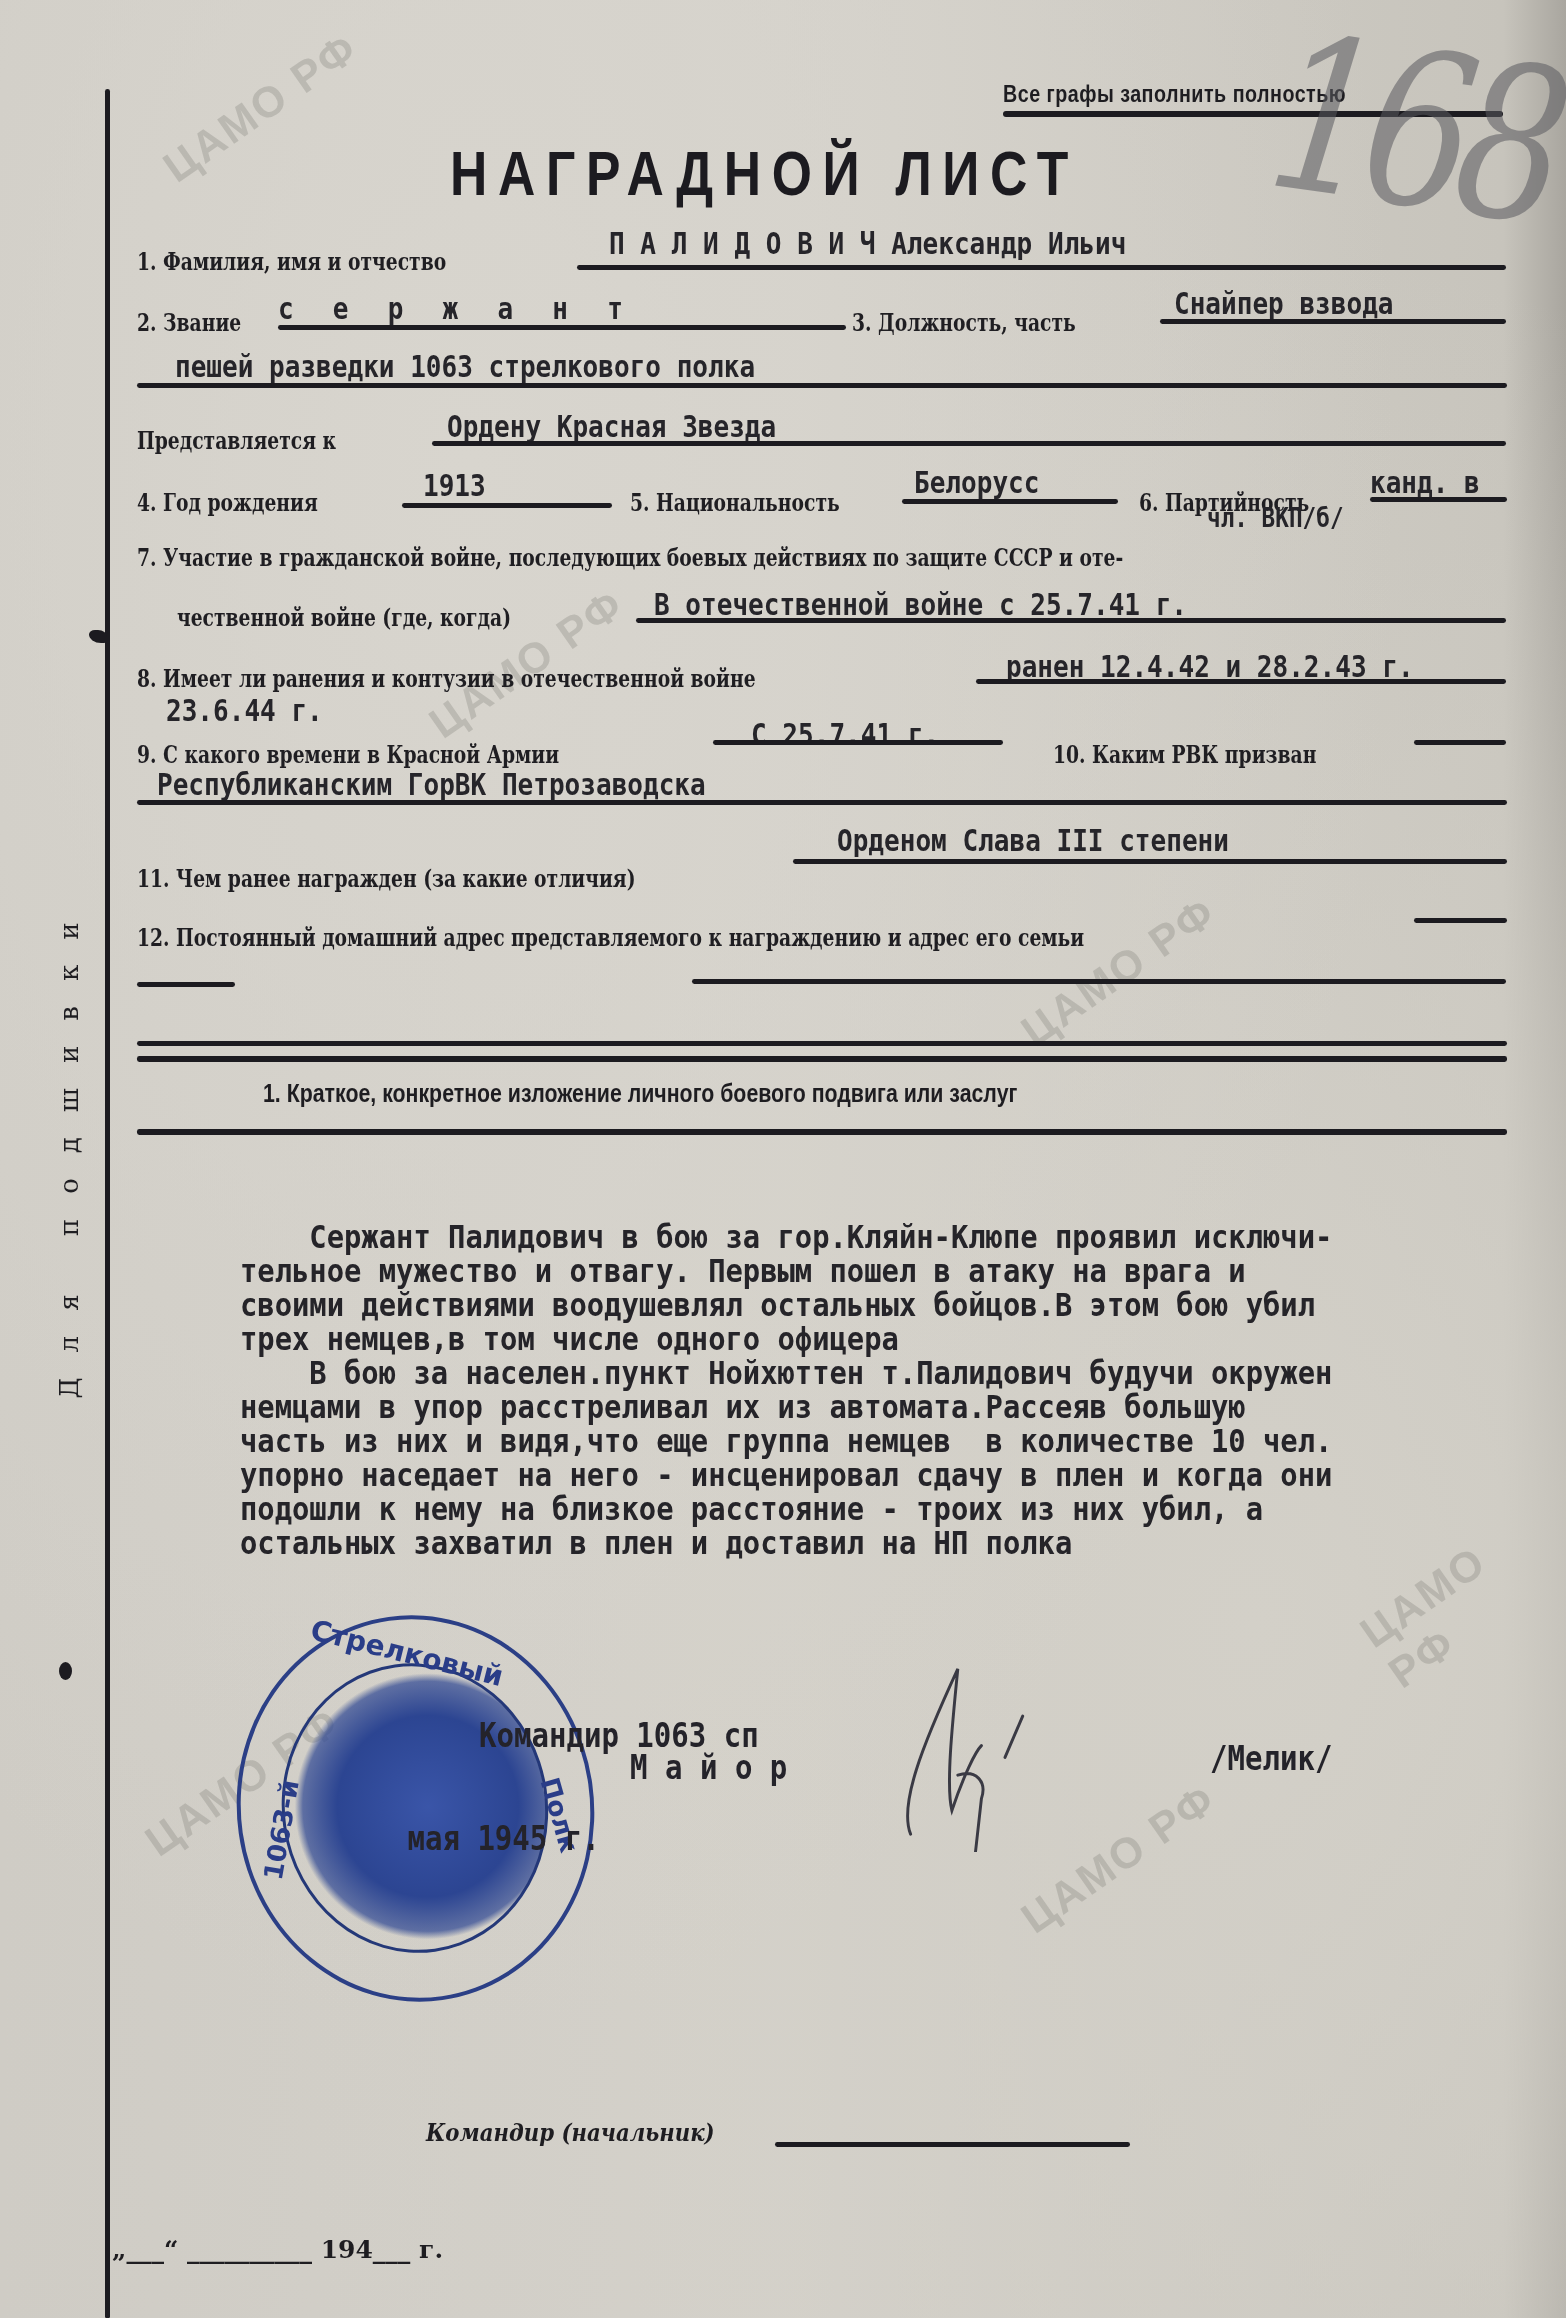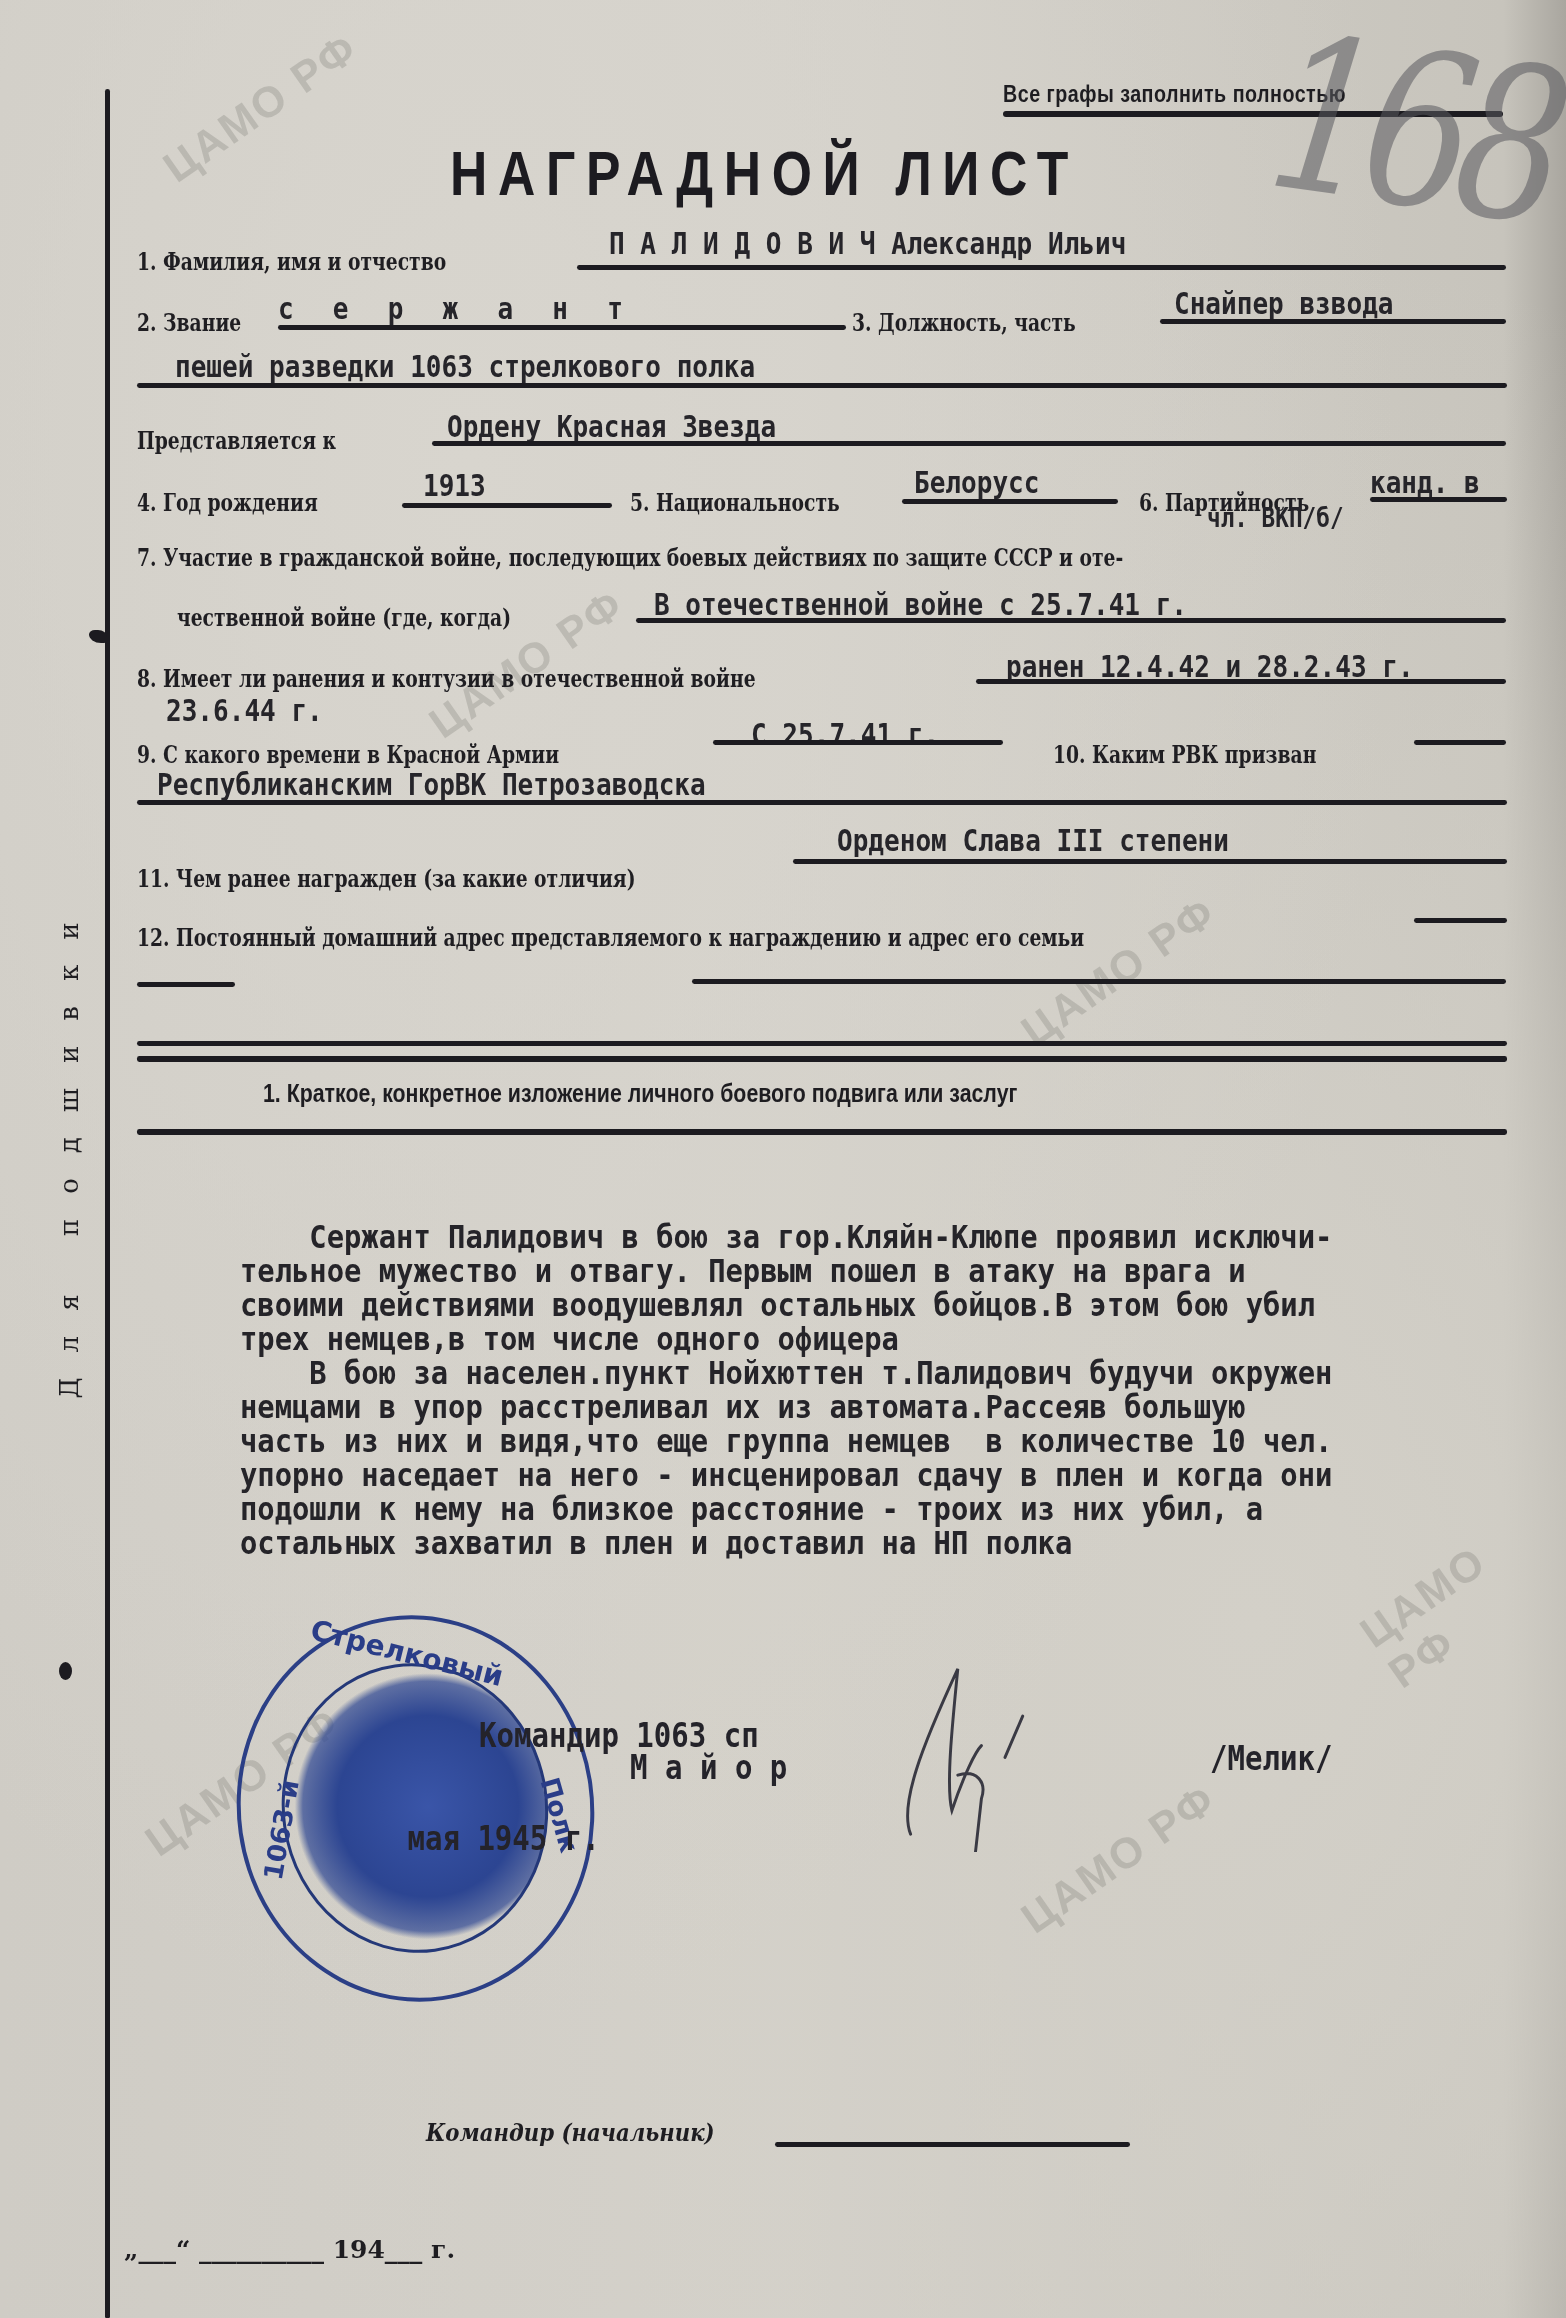--- a/index.html
+++ b/index.html
@@ -114,21 +114,21 @@
   }
   .signature {
     position: absolute; left: 887px; top: 1657px; width: 177px; height: 195px;
   }
   .commander-footer {
     position: absolute; left: 426px; top: 2118px;
     font-family: "DejaVu Serif", serif; font-weight: bold; font-style: italic; font-size: 25px;
     transform: scaleX(0.85); transform-origin: left top; white-space: nowrap;
   }
   .date-footer {
-    position: absolute; left: 124px; top: 2235px;
+    position: absolute; left: 112px; top: 2235px;
     font-family: "DejaVu Serif", serif; font-weight: bold; font-size: 25px; white-space: nowrap;
   }
   .ink-spot { position: absolute; background: #1c1b20; }
 </style>
 </head>
 <body>
 
 <div class="paper"></div>
 
 <div class="watermark" style="left:148px;top:83px;">ЦАМО РФ</div>

